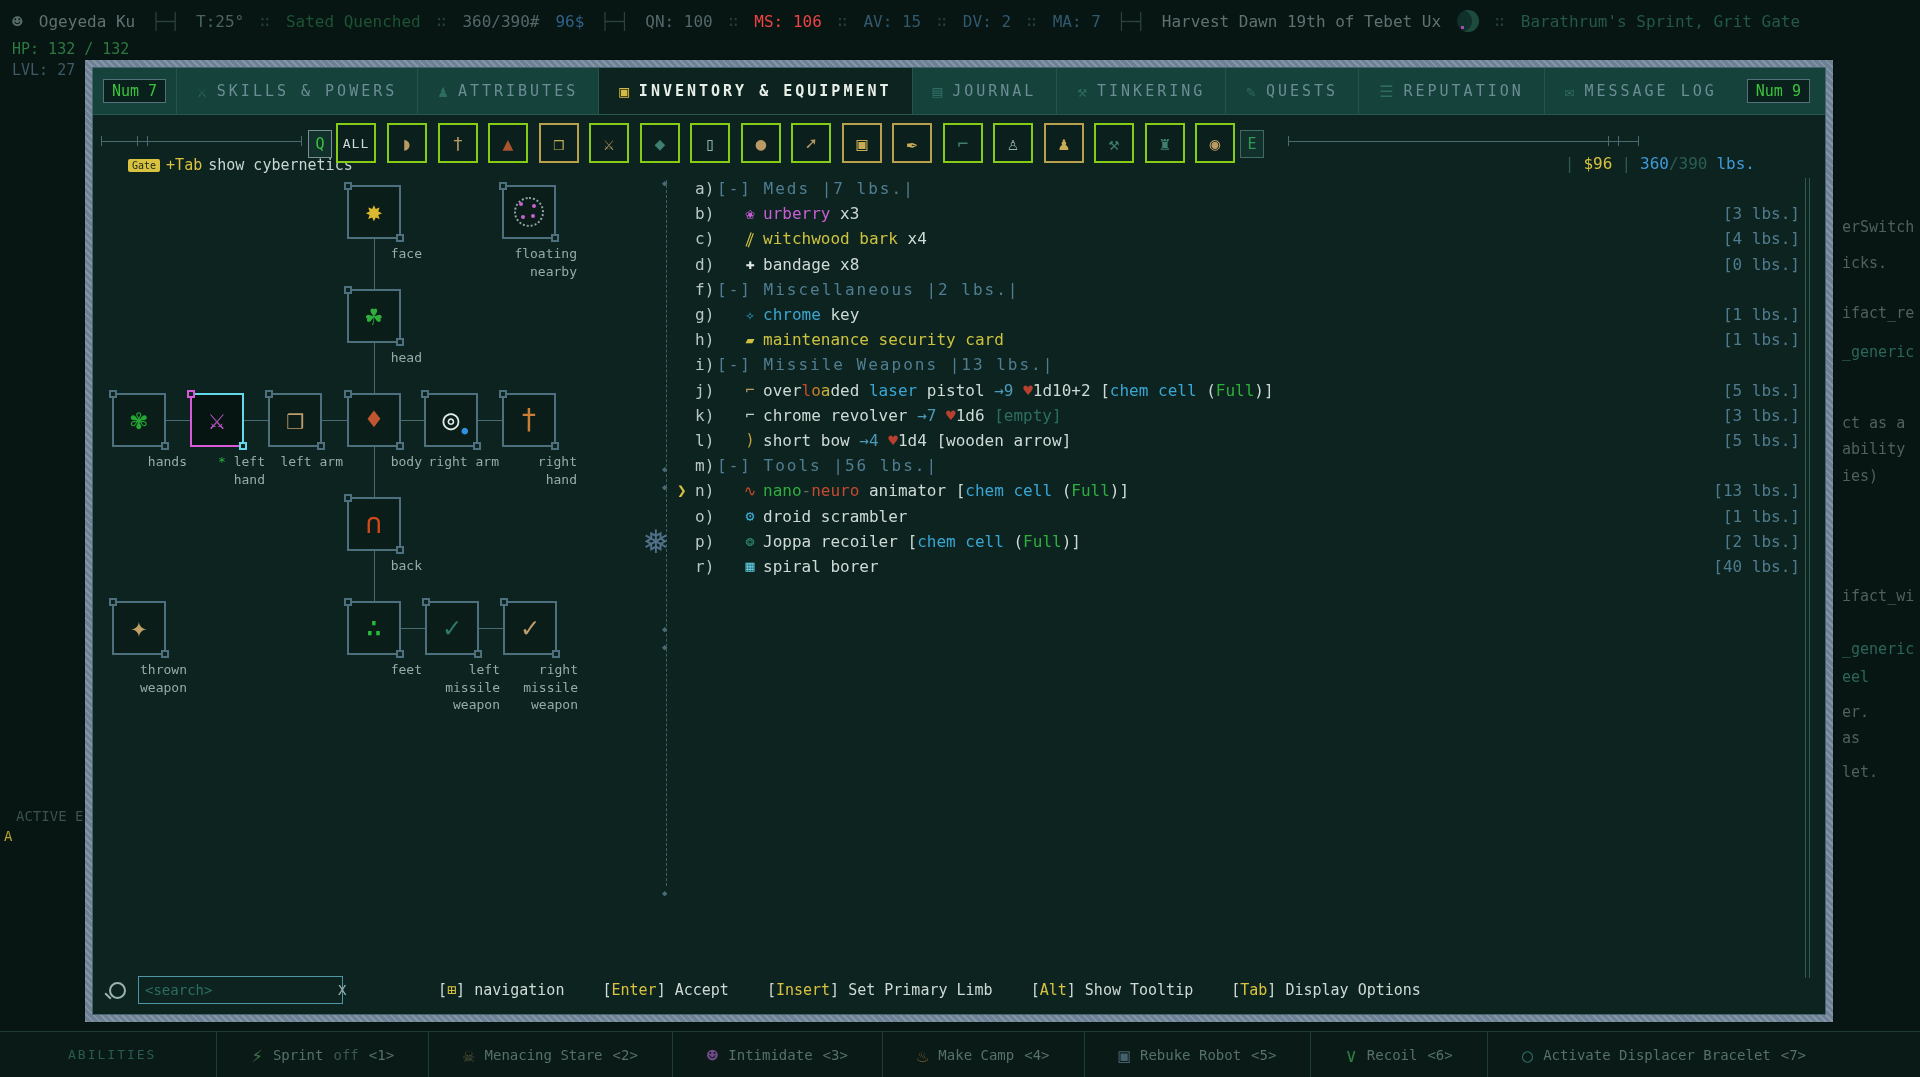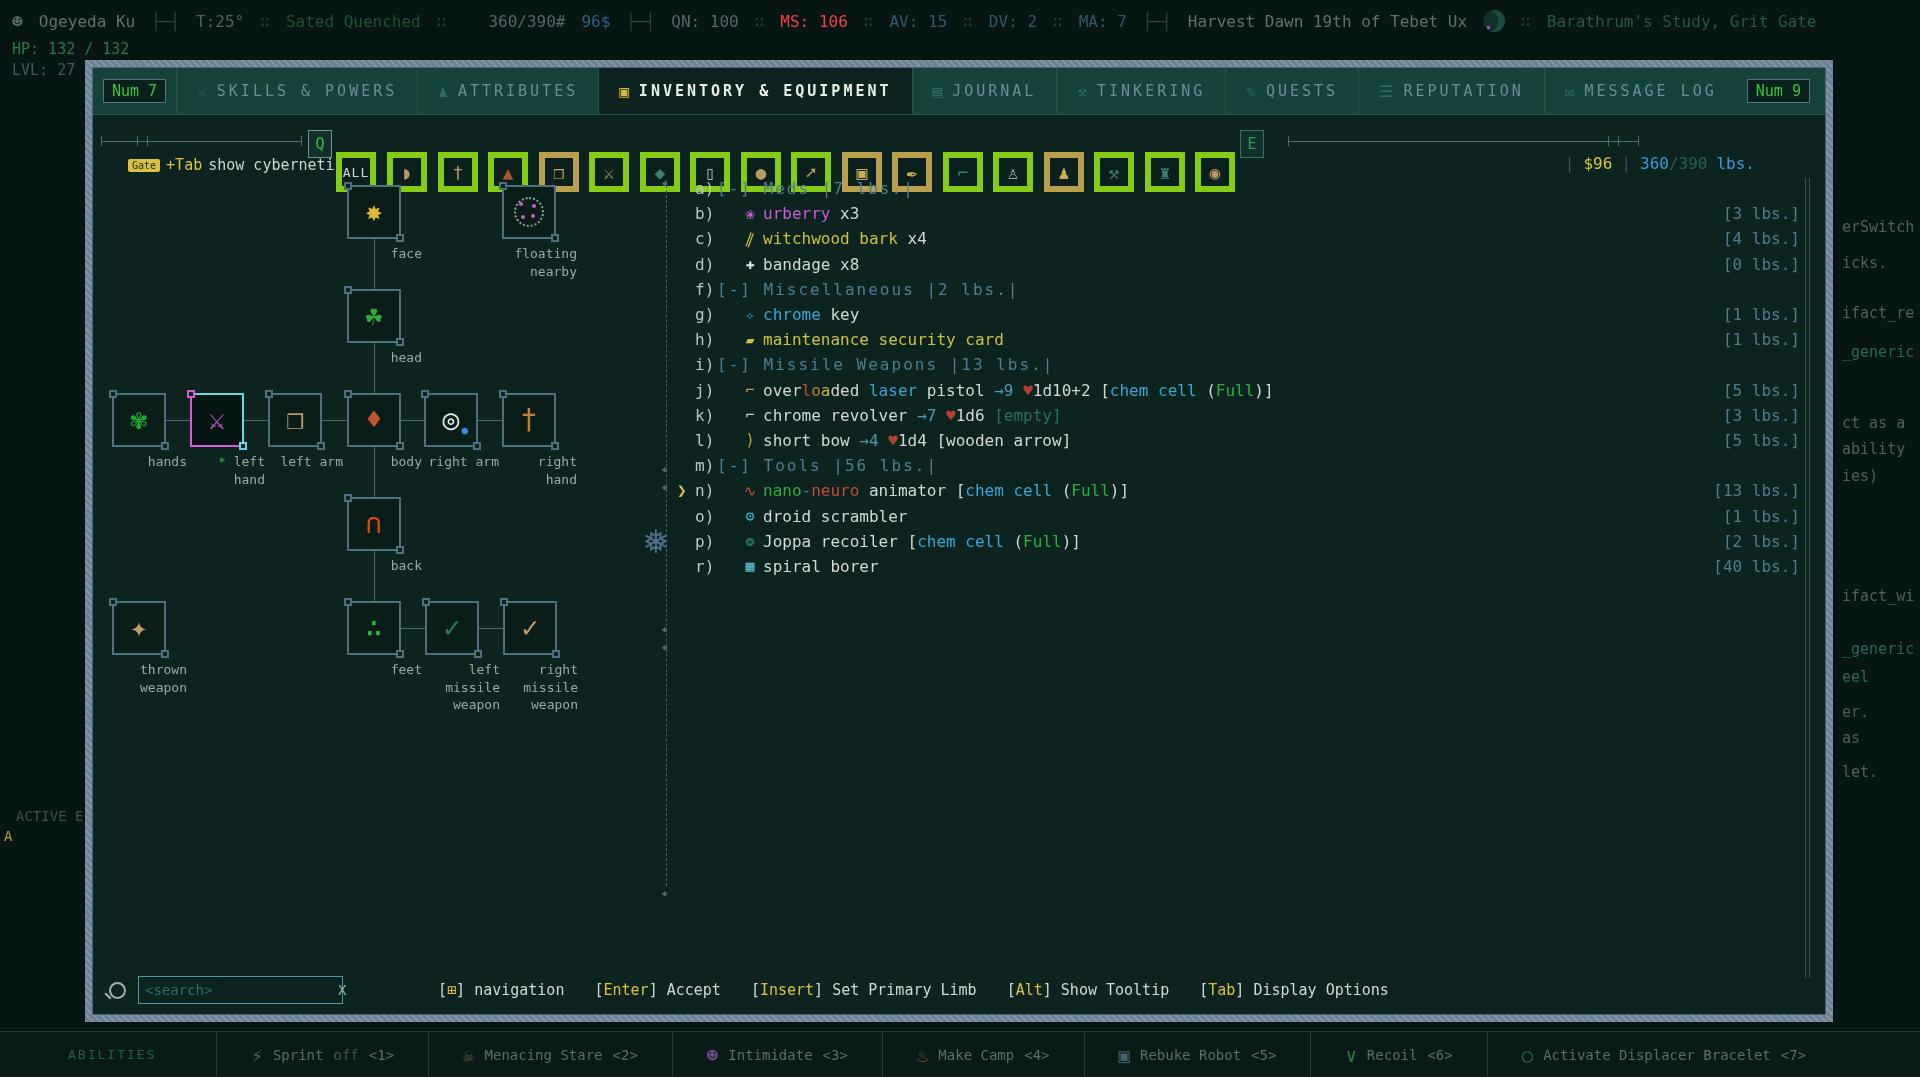--- a/index.html
+++ b/index.html
@@ -36,22 +36,22 @@
   .tab{display:flex;align-items:center;gap:10px;padding:0 20px;font-size:15px;letter-spacing:3px;
     color:#6d8d96;border-left:1px solid #27534a;white-space:nowrap;}
   .tab:first-of-type{border-left:none;}
   .tab.active{background:#0c231f;color:#e8efe9;font-weight:bold;}
   .tab .ic{font-size:16px;letter-spacing:0;}
   .numbadge{align-self:center;margin:0 10px;padding:2px 8px;font-size:15px;color:#3ac23e;
     background:#0a201c;border:1px solid #55707c;white-space:nowrap;}
   
   .qe{position:absolute;width:22px;height:26px;line-height:26px;text-align:center;
     font-size:15px;background:#13312c;}
-  .catbox{position:absolute;width:40px;height:40px;box-sizing:border-box;border:6px solid #84cc16;
-    display:flex;align-items:center;justify-content:center;font-size:18px;background:#0b201c;margin-top:29px;}
+  .catbox{position:absolute;width:40px;height:40px;box-sizing:border-box;border:2px solid #84cc16;
+    display:flex;align-items:center;justify-content:center;font-size:18px;background:#0b201c;}
   .catbox.gold{border-color:#b9a04f;}
   .catbox.all{font-size:13px;color:#cfd8d4;letter-spacing:1px;}
   .ruler{position:absolute;height:0;border-top:1px solid #4a6a72;}
   .rtick{position:absolute;width:0;height:10px;border-left:1px solid #4a6a72;}
   .cyb{position:absolute;display:flex;align-items:center;gap:6px;font-size:15px;color:#c9d6d2;}
   .cyb .kbadge{background:#d8c23f;color:#18271c;font-size:10px;padding:1px 4px;border-radius:2px;}
   .cyb .ktab{color:#d8c23f;}
   .money{position:absolute;display:flex;gap:9px;font-size:16px;white-space:nowrap;}
   
   .slot{position:absolute;width:54px;height:54px;box-sizing:border-box;border:2px solid #4e707e;
@@ -86,53 +86,53 @@
   .footer{position:absolute;left:0;right:0;display:flex;align-items:center;height:34px;}
   .mag{position:relative;width:13px;height:13px;border:2px solid #9ab4b0;border-radius:50%;margin-left:16px;}
   .mag::after{content:"";position:absolute;left:-7px;top:11px;width:8px;height:2px;background:#9ab4b0;
     transform:rotate(45deg);}
   .searchbox{position:relative;margin-left:12px;width:205px;height:28px;box-sizing:border-box;
     border:1px solid #4c96a8;display:flex;align-items:center;}
   .searchbox input{flex:1;background:transparent;border:none;outline:none;color:#8fa8a4;
     font-family:"DejaVu Sans Mono",monospace;font-size:14px;padding:0 6px;}
   .searchbox input::placeholder{color:#2e6e62;opacity:1;}
   .searchbox .clr{padding:0 8px;color:#9ab0ac;font-size:14px;}
-  .hints{display:flex;gap:30px;margin-left:95px;font-size:15px;color:#cfdad6;}
+  .hints{display:flex;gap:38px;margin-left:95px;font-size:15px;color:#cfdad6;}
   .hints .key{color:#d8c23f;}
 </style>
 </head>
 <body>
 
 <div class="screen">
 
   <div class="statusbar" id="statusbar">
       <span style="color: rgb(86, 108, 104); font-size: 18px;">☻</span>
       <span style="color: rgb(95, 114, 112);">Ogeyeda Ku</span>
       <span style="color: rgb(44, 66, 62);">├─┤</span>
       <span style="color: rgb(76, 99, 97);">T:25°</span>
       <span style="color: rgb(36, 64, 58);">∷</span>
       <span style="color: rgb(29, 84, 52);">Sated Quenched</span>
       <span style="color: rgb(36, 64, 58);">∷</span>
-      <span style="color: rgb(84, 104, 106); margin-left: 26px;">360/390#</span>
+      <span style="color: rgb(84, 104, 106);">360/390#</span>
       <span style="color: rgb(46, 98, 135);">96$</span>
       <span style="color: rgb(44, 66, 62);">├─┤</span>
       <span style="color: rgb(84, 104, 106);">QN: 100</span>
       <span style="color: rgb(36, 64, 58);">∷</span>
       <span style="color: #ef4444;">MS: 106</span>
       <span style="color: rgb(36, 64, 58);">∷</span>
       <span style="color: rgb(49, 89, 110);">AV: 15</span>
       <span style="color: rgb(36, 64, 58);">∷</span>
       <span style="color: rgb(49, 89, 110);">DV: 2</span>
       <span style="color: rgb(36, 64, 58);">∷</span>
       <span style="color: rgb(49, 89, 110);">MA: 7</span>
       <span style="color: rgb(44, 66, 62);">├─┤</span>
       <span style="color: rgb(95, 114, 112);">Harvest Dawn 19th of Tebet Ux</span>
       <span class="moon"></span>
       <span style="color: rgb(36, 64, 58);">∷</span>
-      <span style="color: rgb(35, 88, 74);">Barathrum's Study, Grit Gate</span>
+      <span style="color: rgb(35, 88, 74);">Barathrum's Sprint, Grit Gate</span>
     </div>
   <div class="hud-hp">HP: 132 / 132</div>
   <div class="hud-lvl">LVL: 27</div>
   <div class="active-eff">ACTIVE EFF</div>
   <div class="corner-a">A</div>
   <div class="fragments" id="fragments">
       <span style="top: 218px; color: rgb(78, 97, 92);">erSwitch</span>
       <span style="top: 254px; color: rgb(78, 97, 92);">icks.</span>
       <span style="top: 304px; color: rgb(78, 97, 92);">ifact_re</span>
       <span style="top: 343px; color: rgb(43, 103, 90);">_generic</span>

